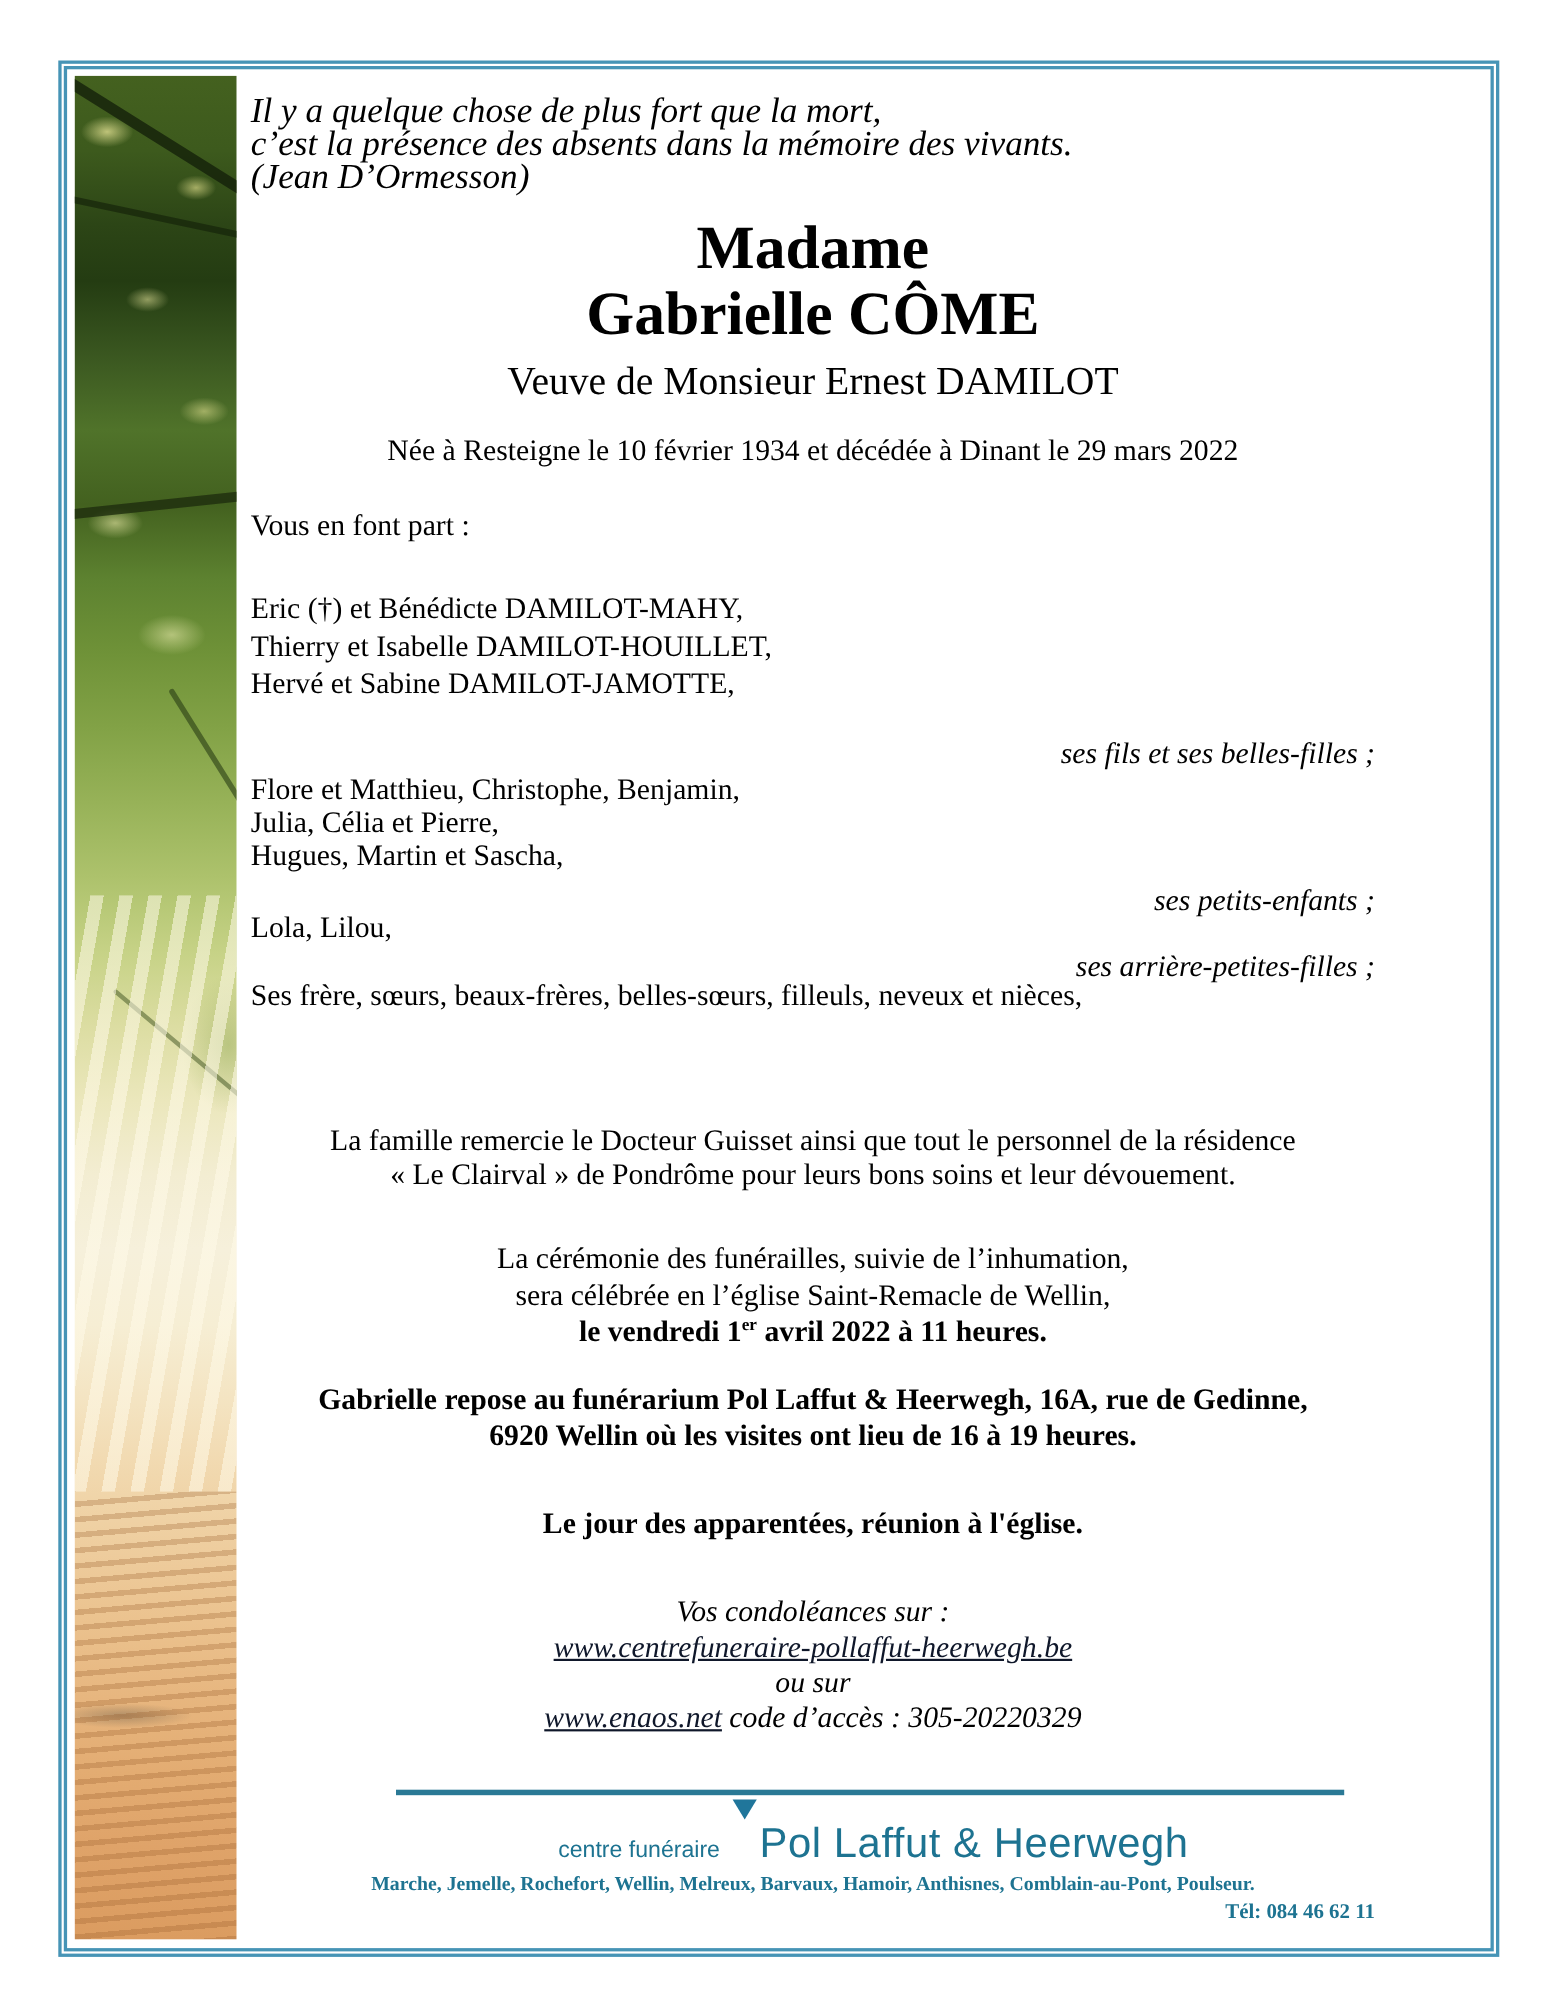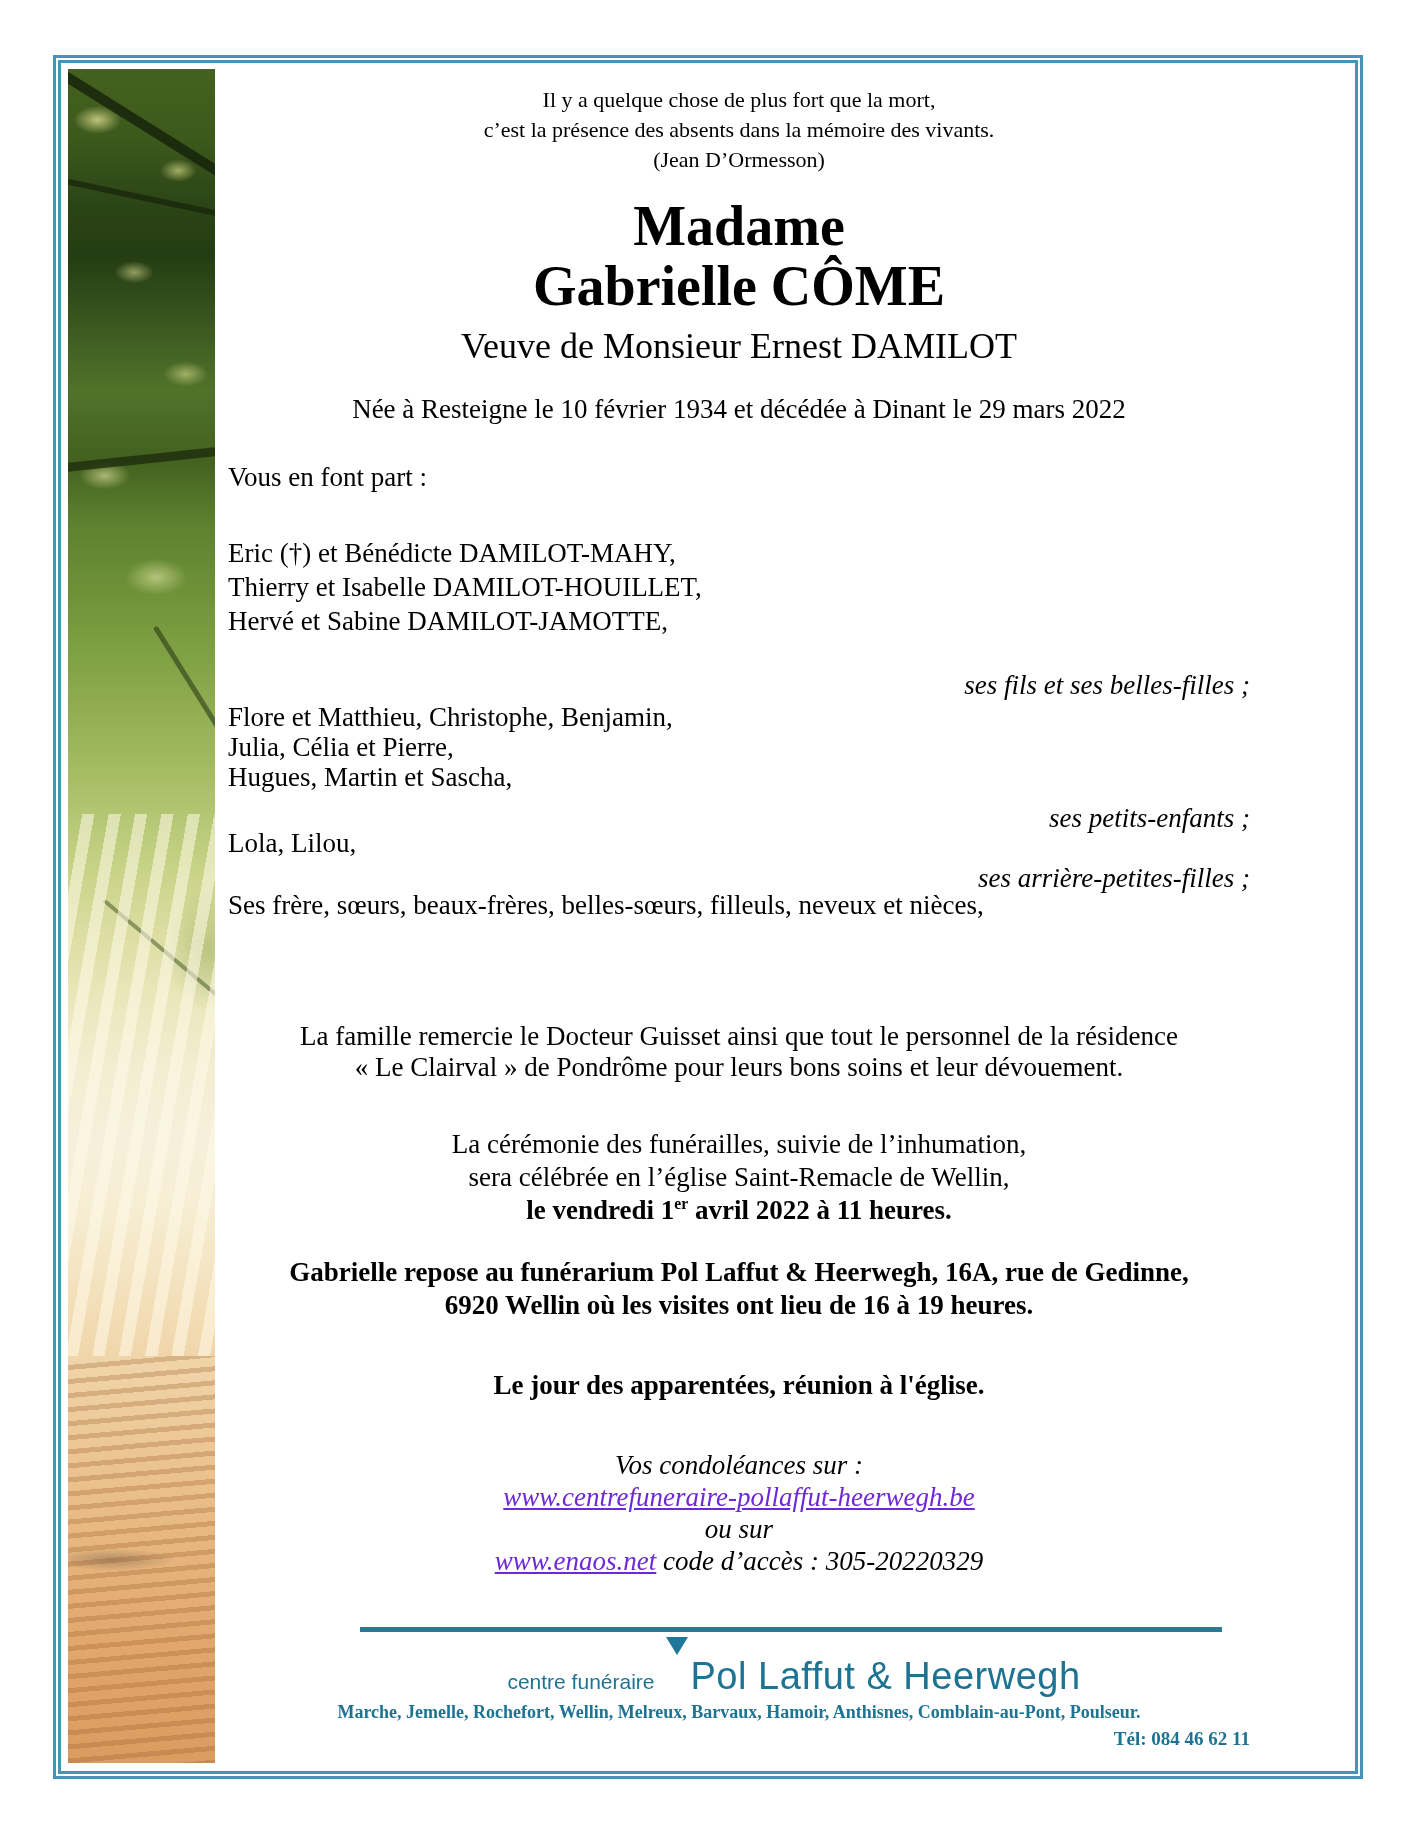--- a/index.html
+++ b/index.html
@@ -45,41 +45,41 @@
     position:absolute; left:0; bottom:0; width:100%; height:24%;
     background:repeating-linear-gradient(175deg,
       rgba(0,0,0,0) 0 9px, rgba(150,90,40,.28) 9px 14px);
   }
   
   .blk{position:absolute; left:228px; right:166px;}
   .center{text-align:center;}
   .rightal{text-align:right;}
   .italic{font-style:italic;}
   .bold{font-weight:bold;}
-  .quote{top:85px; font-size:22px; line-height:30px; text-align:center;}
+  .quote{top:85px; font-size:32px; line-height:30px; font-style:italic; text-align:left;}
   .t1{top:196px; font-size:56px; line-height:60px; font-weight:bold; margin:0;}
   .t2{top:256px; font-size:56px; line-height:60px; font-weight:bold; margin:0;}
   .t3{top:324px; font-size:36px; line-height:44px;}
   .born{top:392px; font-size:27px; line-height:34px;}
   .intro{top:460px; font-size:27px; line-height:34px;}
   .list1{top:536px; font-size:27px; line-height:34px;}
   .k1{top:668px; font-size:27px; line-height:34px;}
   .list2{top:702px; font-size:27px; line-height:30px;}
   .k2{top:801px; font-size:27px; line-height:34px;}
   .list3{top:828px; font-size:27px; line-height:30px;}
   .k3{top:861px; font-size:27px; line-height:34px;}
   .relatives{top:888px; font-size:27px; line-height:34px;}
   .families{top:956px; font-size:27px; line-height:34px;}
   .thanks{top:1021px; font-size:27px; line-height:31px;}
   .ceremony{top:1128px; font-size:27px; line-height:33px;}
   .repose{top:1256px; font-size:27px; line-height:33px;}
   .meeting{top:1368px; font-size:27px; line-height:34px;}
   .condolences{top:1449px; font-size:27px; line-height:32px;}
   sup.ord{font-size:0.58em; vertical-align:super; line-height:0; font-weight:bold;}
-  a.weblink{color:#6d28d9; text-decoration:underline; font-style:italic; cursor:pointer;margin-top:27px;}
+  a.weblink{color:#0f172a; text-decoration:underline; font-style:italic; cursor:pointer;margin-top:27px;}
   
   .footer-hr{position:absolute; left:360px; top:1627px; width:862px; height:5px; background:#2a7995;}
   .logo-row{
     position:absolute; left:250px; right:110px; top:1655px;
     display:flex; justify-content:center; align-items:baseline;
     font-family:"Liberation Sans", sans-serif; color:#1d7391;
   }
   .brand-prefix{font-size:21px; margin-right:8px;margin-left:32px;}
   .triangle{
     display:inline-block; width:0; height:0; position:relative; top:-34px;

